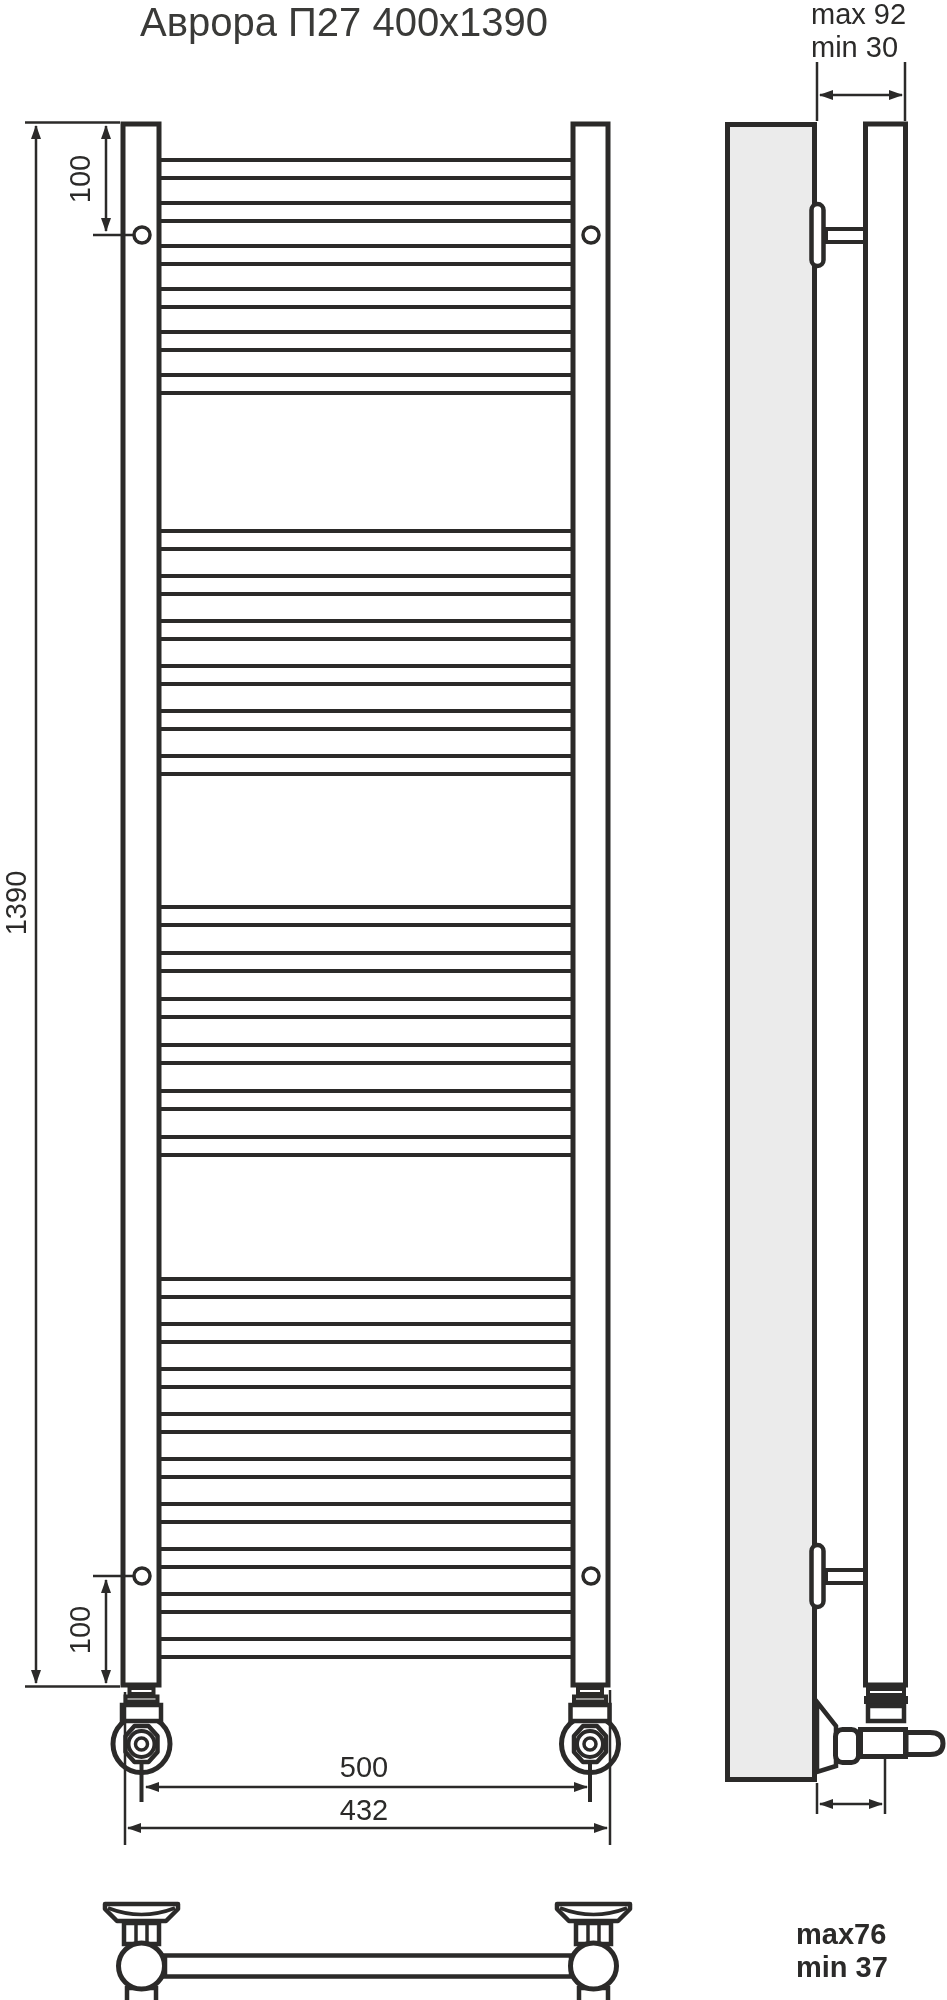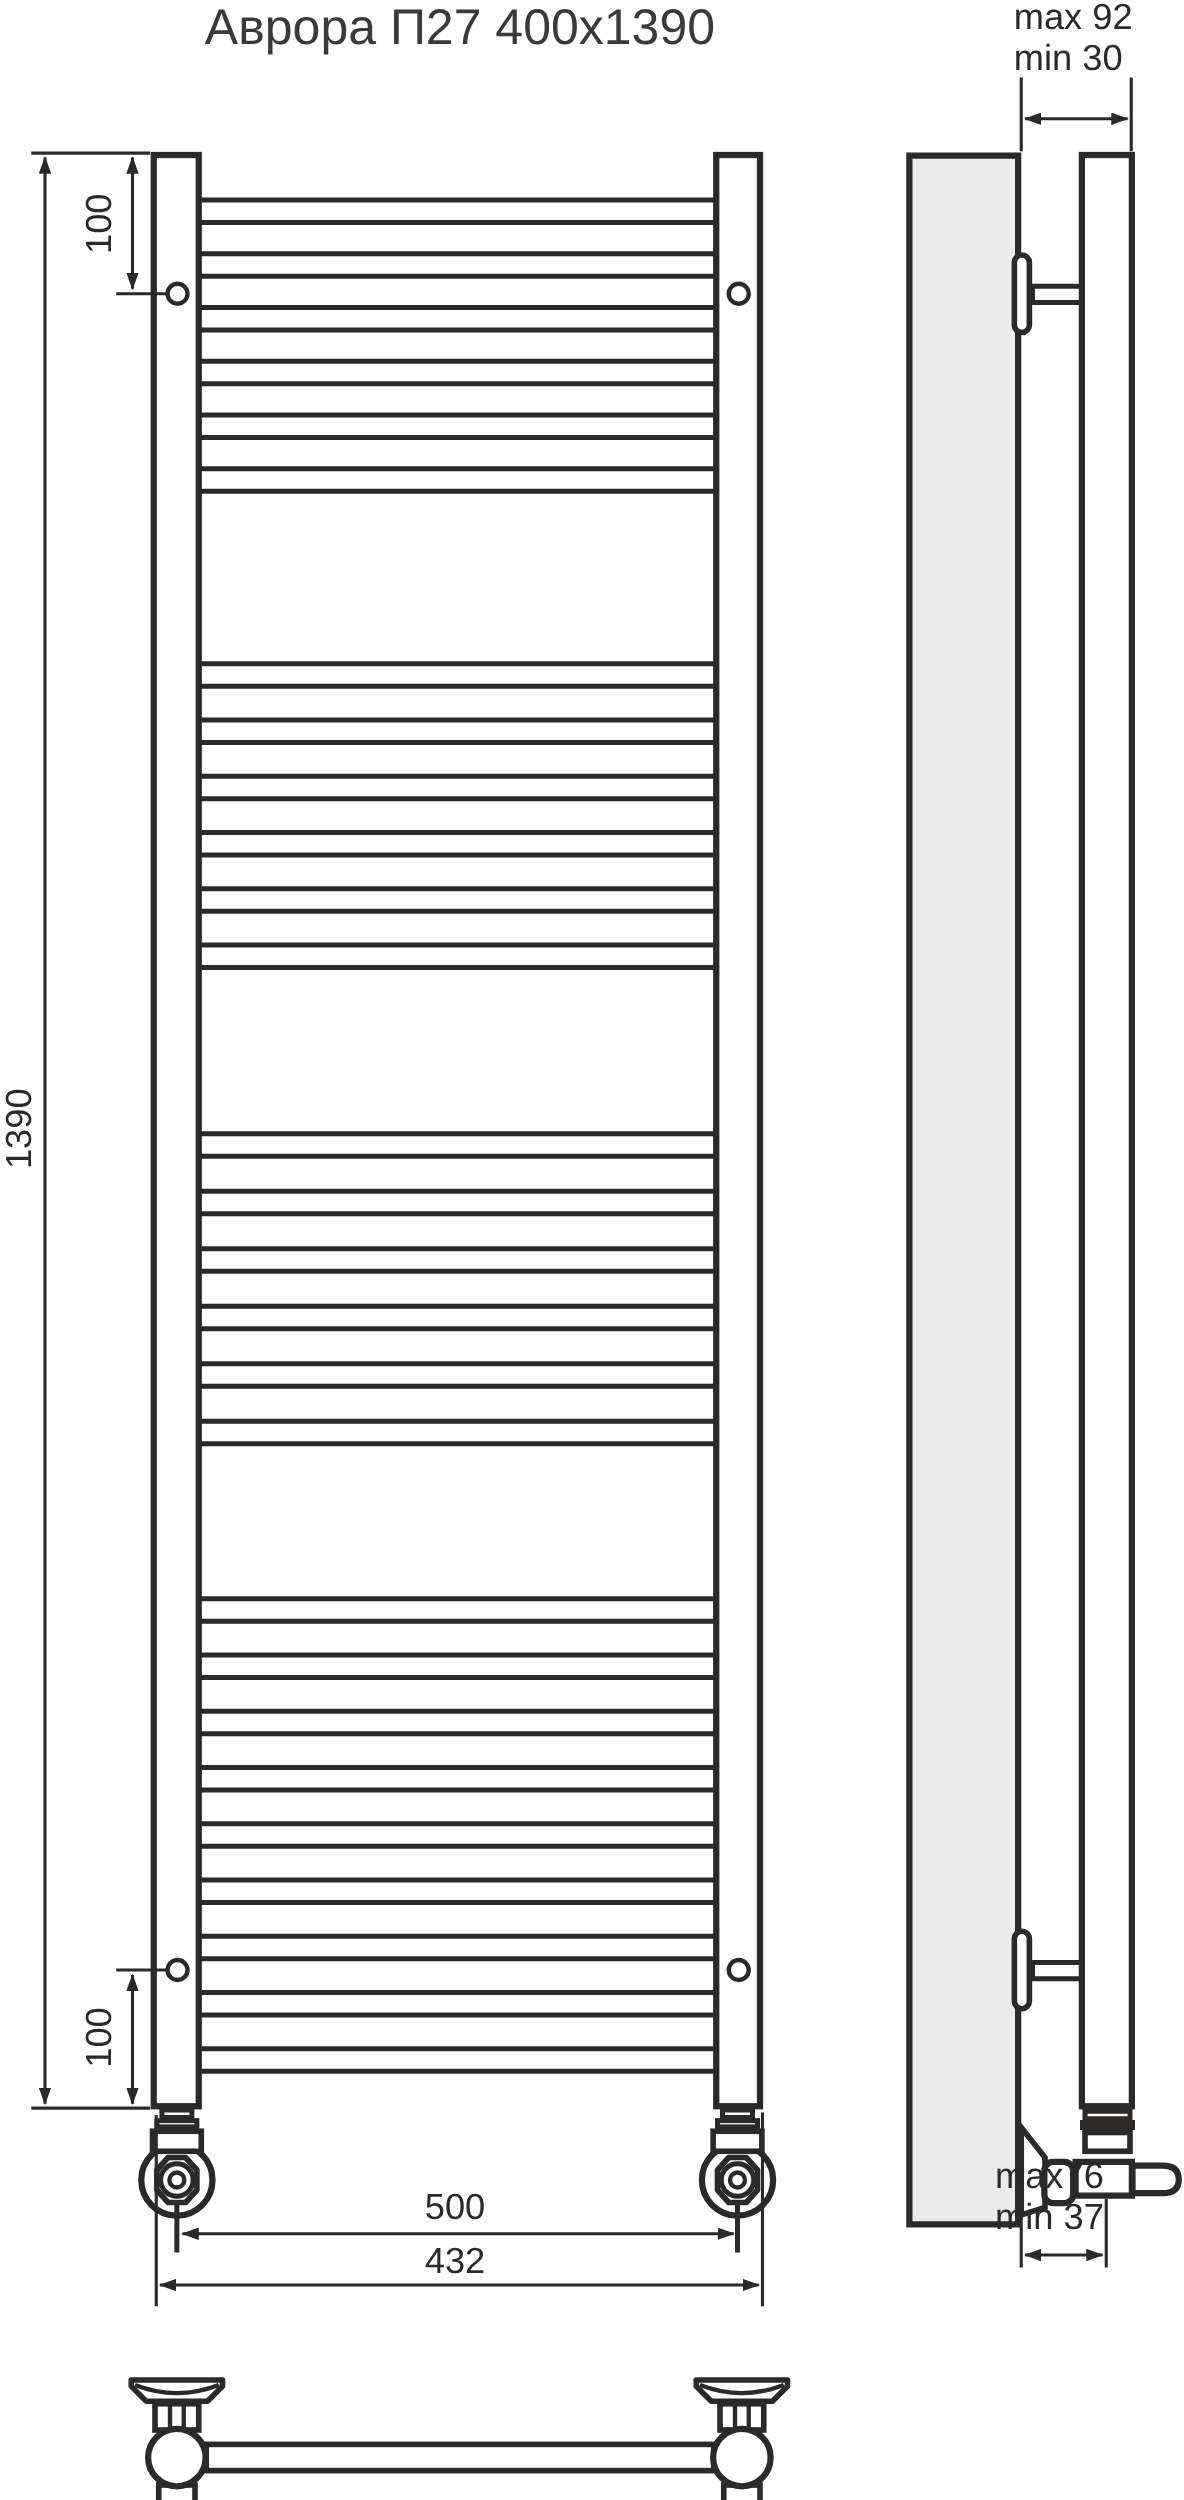--- a/index.html
+++ b/index.html
@@ -14,21 +14,21 @@
     background:var(--bg);
     font-family:"Liberation Sans", sans-serif;
   }
   #drawing{position:absolute;left:0;top:0;}
   .ln{stroke:var(--line);fill:none;}
   .wh{stroke:var(--line);fill:#fff;}
   .wallr{stroke:var(--line);fill:var(--wall_fill);}
   .dim{stroke:var(--line);fill:none;stroke-width:2.5;}
   #arw path{fill:var(--line);}
   .title{
-    position:absolute;left:140px;top:0;width:432px;text-align:right;
+    position:absolute;left:140px;top:0;width:432px;text-align:left;
     font-size:40px;line-height:44px;color:var(--text);white-space:nowrap;
   }
   .hlabel,.vlabel,.dimblock{
     position:absolute;color:var(--line);font-size:29px;line-height:33px;white-space:nowrap;
   }
   .hlabel{transform:translate(-50%,-50%);}
   .vlabel{transform:translate(-50%,-50%) rotate(-90deg);}
 </style>
 </head>
 <body>
@@ -169,18 +169,18 @@
   <div class="vlabel" style="left:16px;top:903px;">1390</div>
   <div class="vlabel" style="left:80px;top:179px;">100</div>
   <div class="vlabel" style="left:80px;top:1630px;">100</div>
   <div class="hlabel" style="left:364px;top:1767px;">500</div>
   <div class="hlabel" style="left:364px;top:1810px;">432</div>
 
   <div class="dimblock" style="left:811px;top:-2px;">
     <div>max 92</div>
     <div>min 30</div>
   </div>
-  <div class="dimblock" style="left:796px;top:1725px;">
+  <div class="dimblock" style="left:796px;top:1918px;font-weight:bold;">
     <div>max76</div>
     <div>min 37</div>
   </div>
 
 </div>
 
 </body></html>

